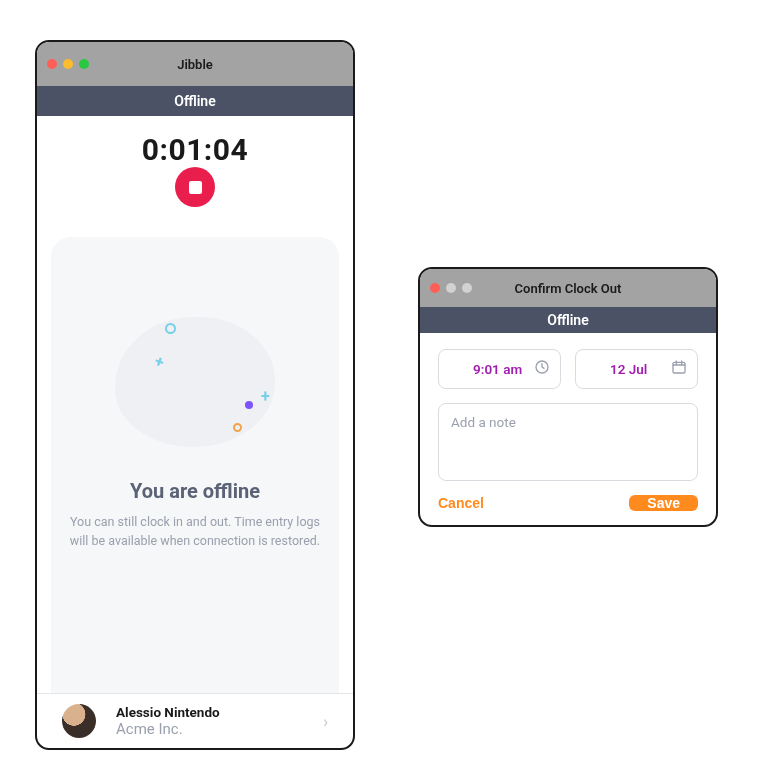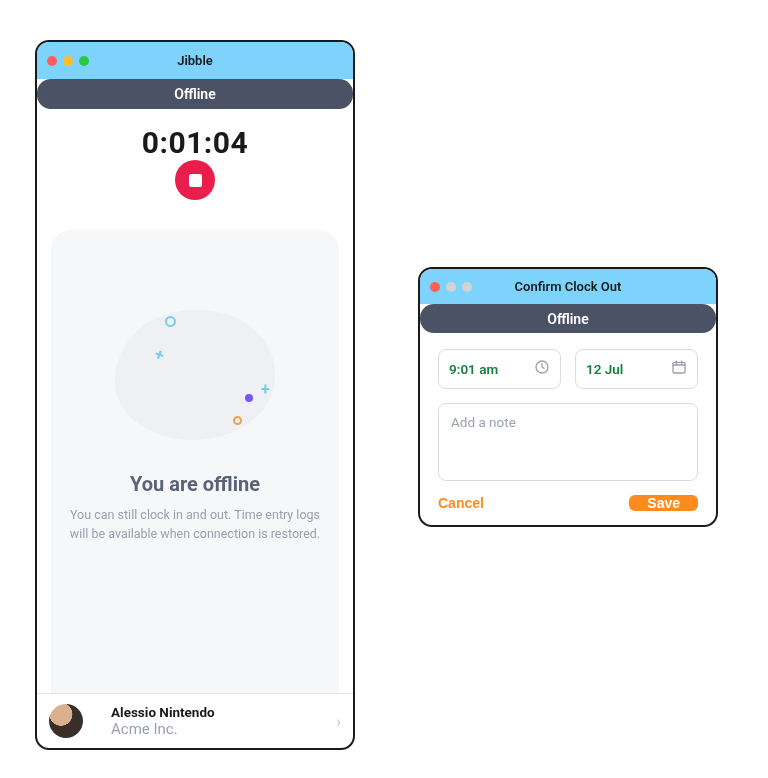--- a/index.html
+++ b/index.html
@@ -17,22 +17,22 @@
     background: #fff;
     border: 2px solid #1a1a1a;
     border-radius: 14px;
     overflow: hidden;
     display: flex;
     flex-direction: column;
   }
   .titlebar {
     display: flex;
     align-items: center;
-    height: 37px;
-    background: #7dd3fc;
+    height: 44px;
+    background: #a3a3a3;
     position: relative;
   }
   .traffic-lights {
     position: absolute;
     left: 10px;
     top: 50%;
     transform: translateY(-50%);
     display: flex;
     gap: 6px;
   }
@@ -45,21 +45,21 @@
     width:100%; text-align:center;
     font-size:13px; font-weight:600; color:#1a1a1a;
   }
   .status-bar {
     background:#4b5266;
     color:#fff;
     text-align:center;
     font-size:14px;
     font-weight:600;
     height:30px;
-    display:flex;align-items:center;justify-content:center;border-radius:14px;
+    display:flex;align-items:center;justify-content:center;
   }
 
   
   #win-main {
     left: 35px;
     top: 40px;
     width: 320px;
     height: 710px;
   }
   .timer-row {
@@ -120,22 +120,22 @@
   .deco{position:absolute;}
   .ring{width:11px;height:11px;border:2px solid #79cfe7;border-radius:50%;left:60px;top:26px;}
   .plus1{left:156px;top:90px;color:#76cfe6;font-weight:700;font-size:16px;}
   .dot-purple{width:8px;height:8px;background:#7b54ff;border-radius:50%;left:140px;top:104px;}
   .ring2{width:9px;height:9px;border:2px solid #f2a24a;border-radius:50%;left:128px;top:126px;}
   .plus2{left:50px;top:55px;color:#76cfe6;font-weight:700;font-size:16px;transform:rotate(20deg);}
 
   .footer{
     border-top:1px solid #e4e6ea;
     display:flex;align-items:center;
-    padding:10px 12px;
-    gap:28px;
+    padding:10px 25px;
+    gap:20px;
     cursor:pointer;
   }
   .avatar{
     width:34px;height:34px;border-radius:50%;
     background: radial-gradient(circle at 35% 30%, #d9b18c 0 35%, #3a2e28 36% 100%);
   }
   .user-meta{flex:1;}
   .user-name{font-size:13.5px;font-weight:700;color:#1a1a1a;}
   .user-org{font-size:15px;color:#9aa0ae;}
   .chev{color:#c1c5cd;font-size:16px;}
@@ -156,21 +156,21 @@
   .field{
     flex:1;
     border:1px solid #d8dbe0;
     border-radius:8px;
     height:40px;
     display:flex;align-items:center;
     padding:0 10px;
     justify-content:space-between;
     cursor:pointer;
   }
-  .field span.val{font-size:13.5px;font-weight:600;color:#15803d;}
+  .field span.val{font-size:13.5px;font-weight:600;color:#a21caf;margin-left:24px;}
   .field .ico{color:#9aa0ae;}
   .note-box{
     margin-top:14px;
     flex:1;
     border:1px solid #d8dbe0;
     border-radius:8px;
     padding:10px 12px;
     font-size:13.5px;
     color:#9aa0ae;
     min-height:78px;

